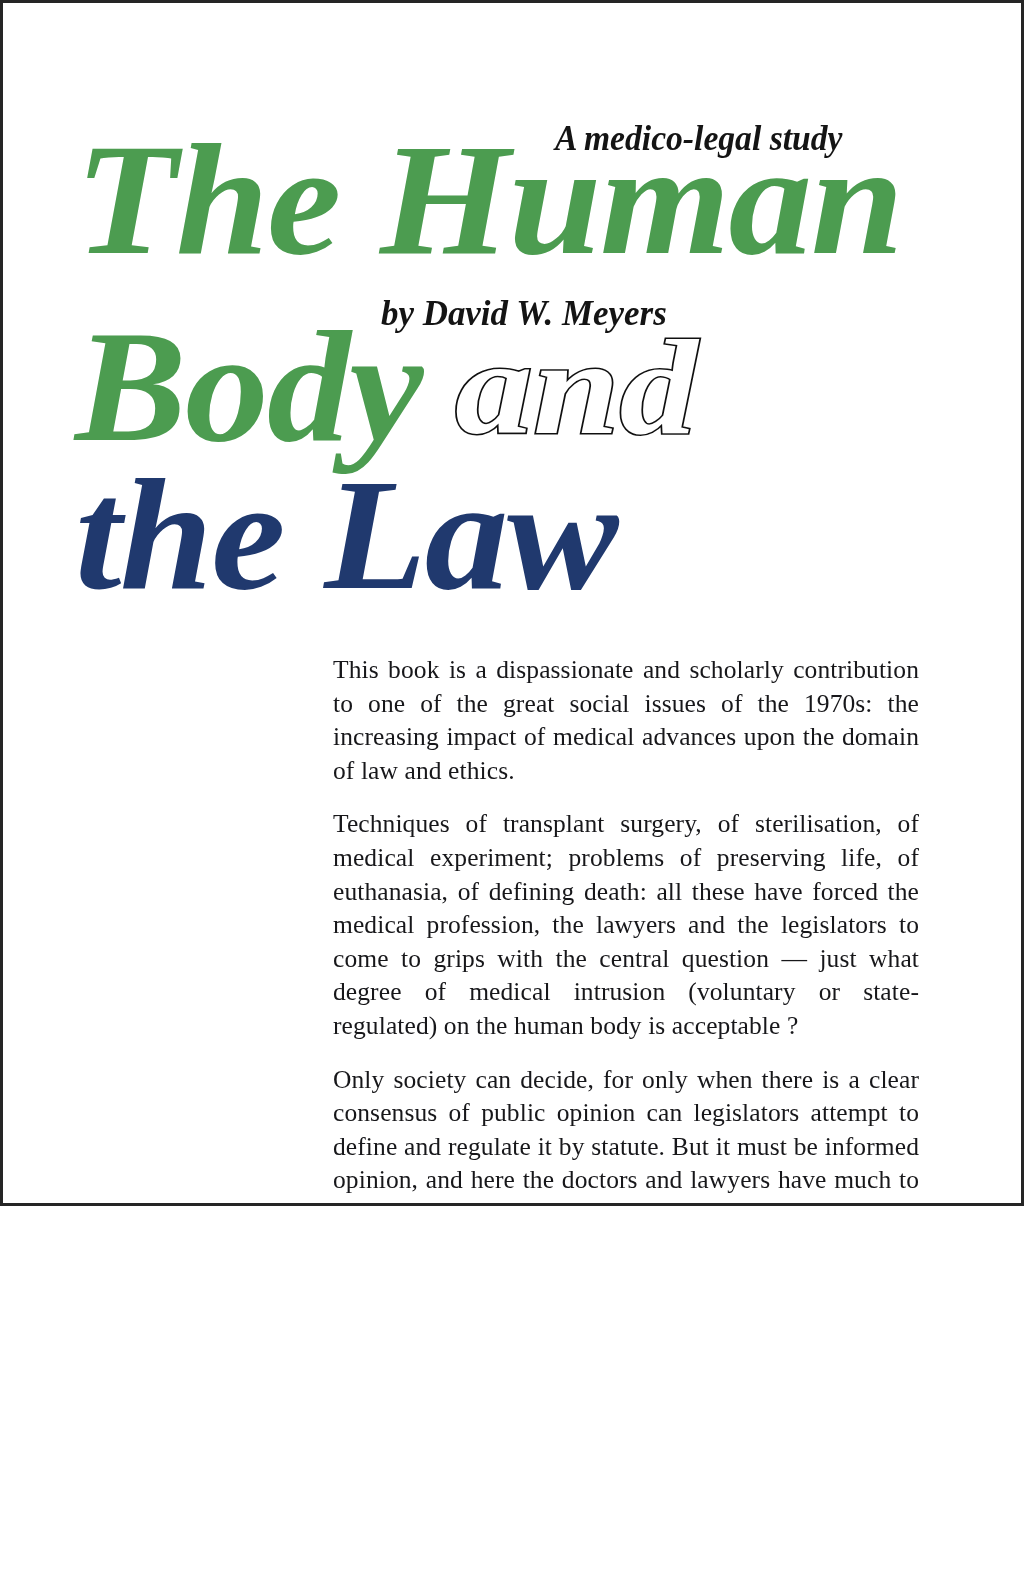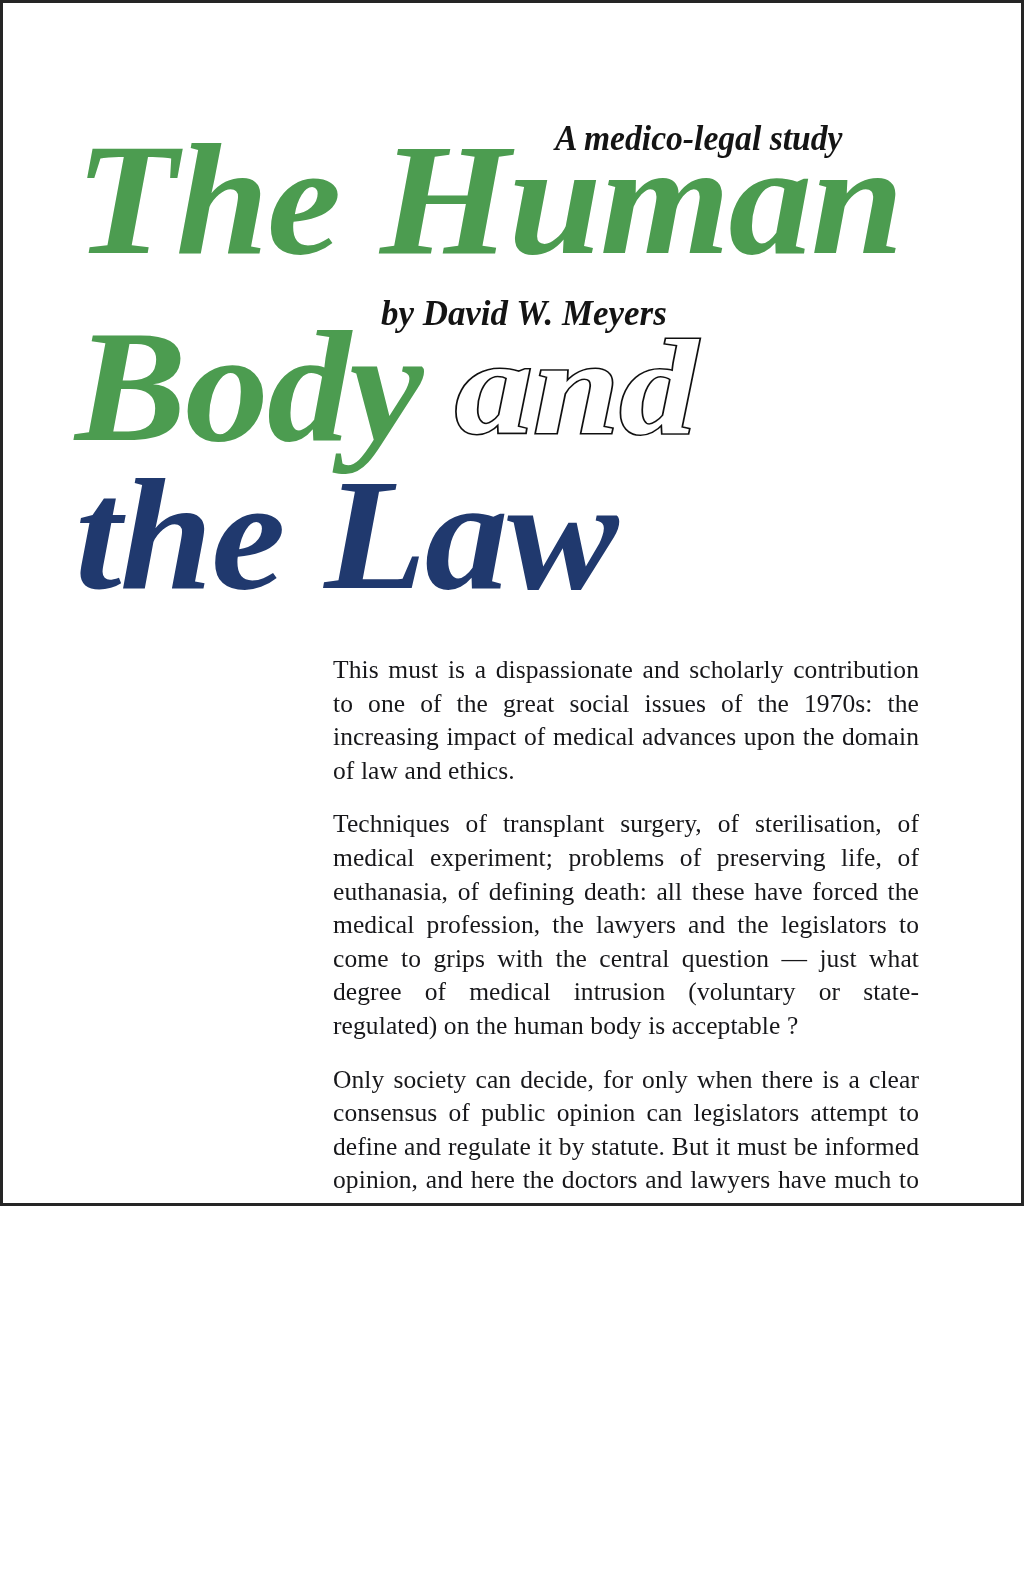--- a/index.html
+++ b/index.html
@@ -154,18 +154,18 @@
 
     <div class="title-line line-body">Body</div>
 
     <div class="word-and">and</div>
 
     <div class="title-line line-law">the Law</div>
 
   </div>
 
   <div class="blurb">
-    <p>This must is a dispassionate and scholarly contribution to one of the great social issues of the 1970s: the increasing impact of medical advances upon the domain of law and ethics.</p>
+    <p>This book is a dispassionate and scholarly contribution to one of the great social issues of the 1970s: the increasing impact of medical advances upon the domain of law and ethics.</p>
     <p>Techniques of transplant surgery, of sterilisation, of medical experiment; problems of preserving life, of euthanasia, of defining death: all these have forced the medical profession, the lawyers and the legislators to come to grips with the central question — just what degree of medical intrusion (voluntary or state-regulated) on the human body is acceptable ?</p>
     <p>Only society can decide, for only when there is a clear consensus of public opinion can legislators attempt to define and regulate it by statute. But it must be informed opinion, and here the doctors and lawyers have much to contribute. The great virtue of this book is that it examines the medical and legal issues with care and skill, and sets out the comparative legal position on many of these matters, as it exists at present in the countries most closely involved. A full description is given overleaf.</p>
   </div>
 
 </div>
 
 </body></html>

